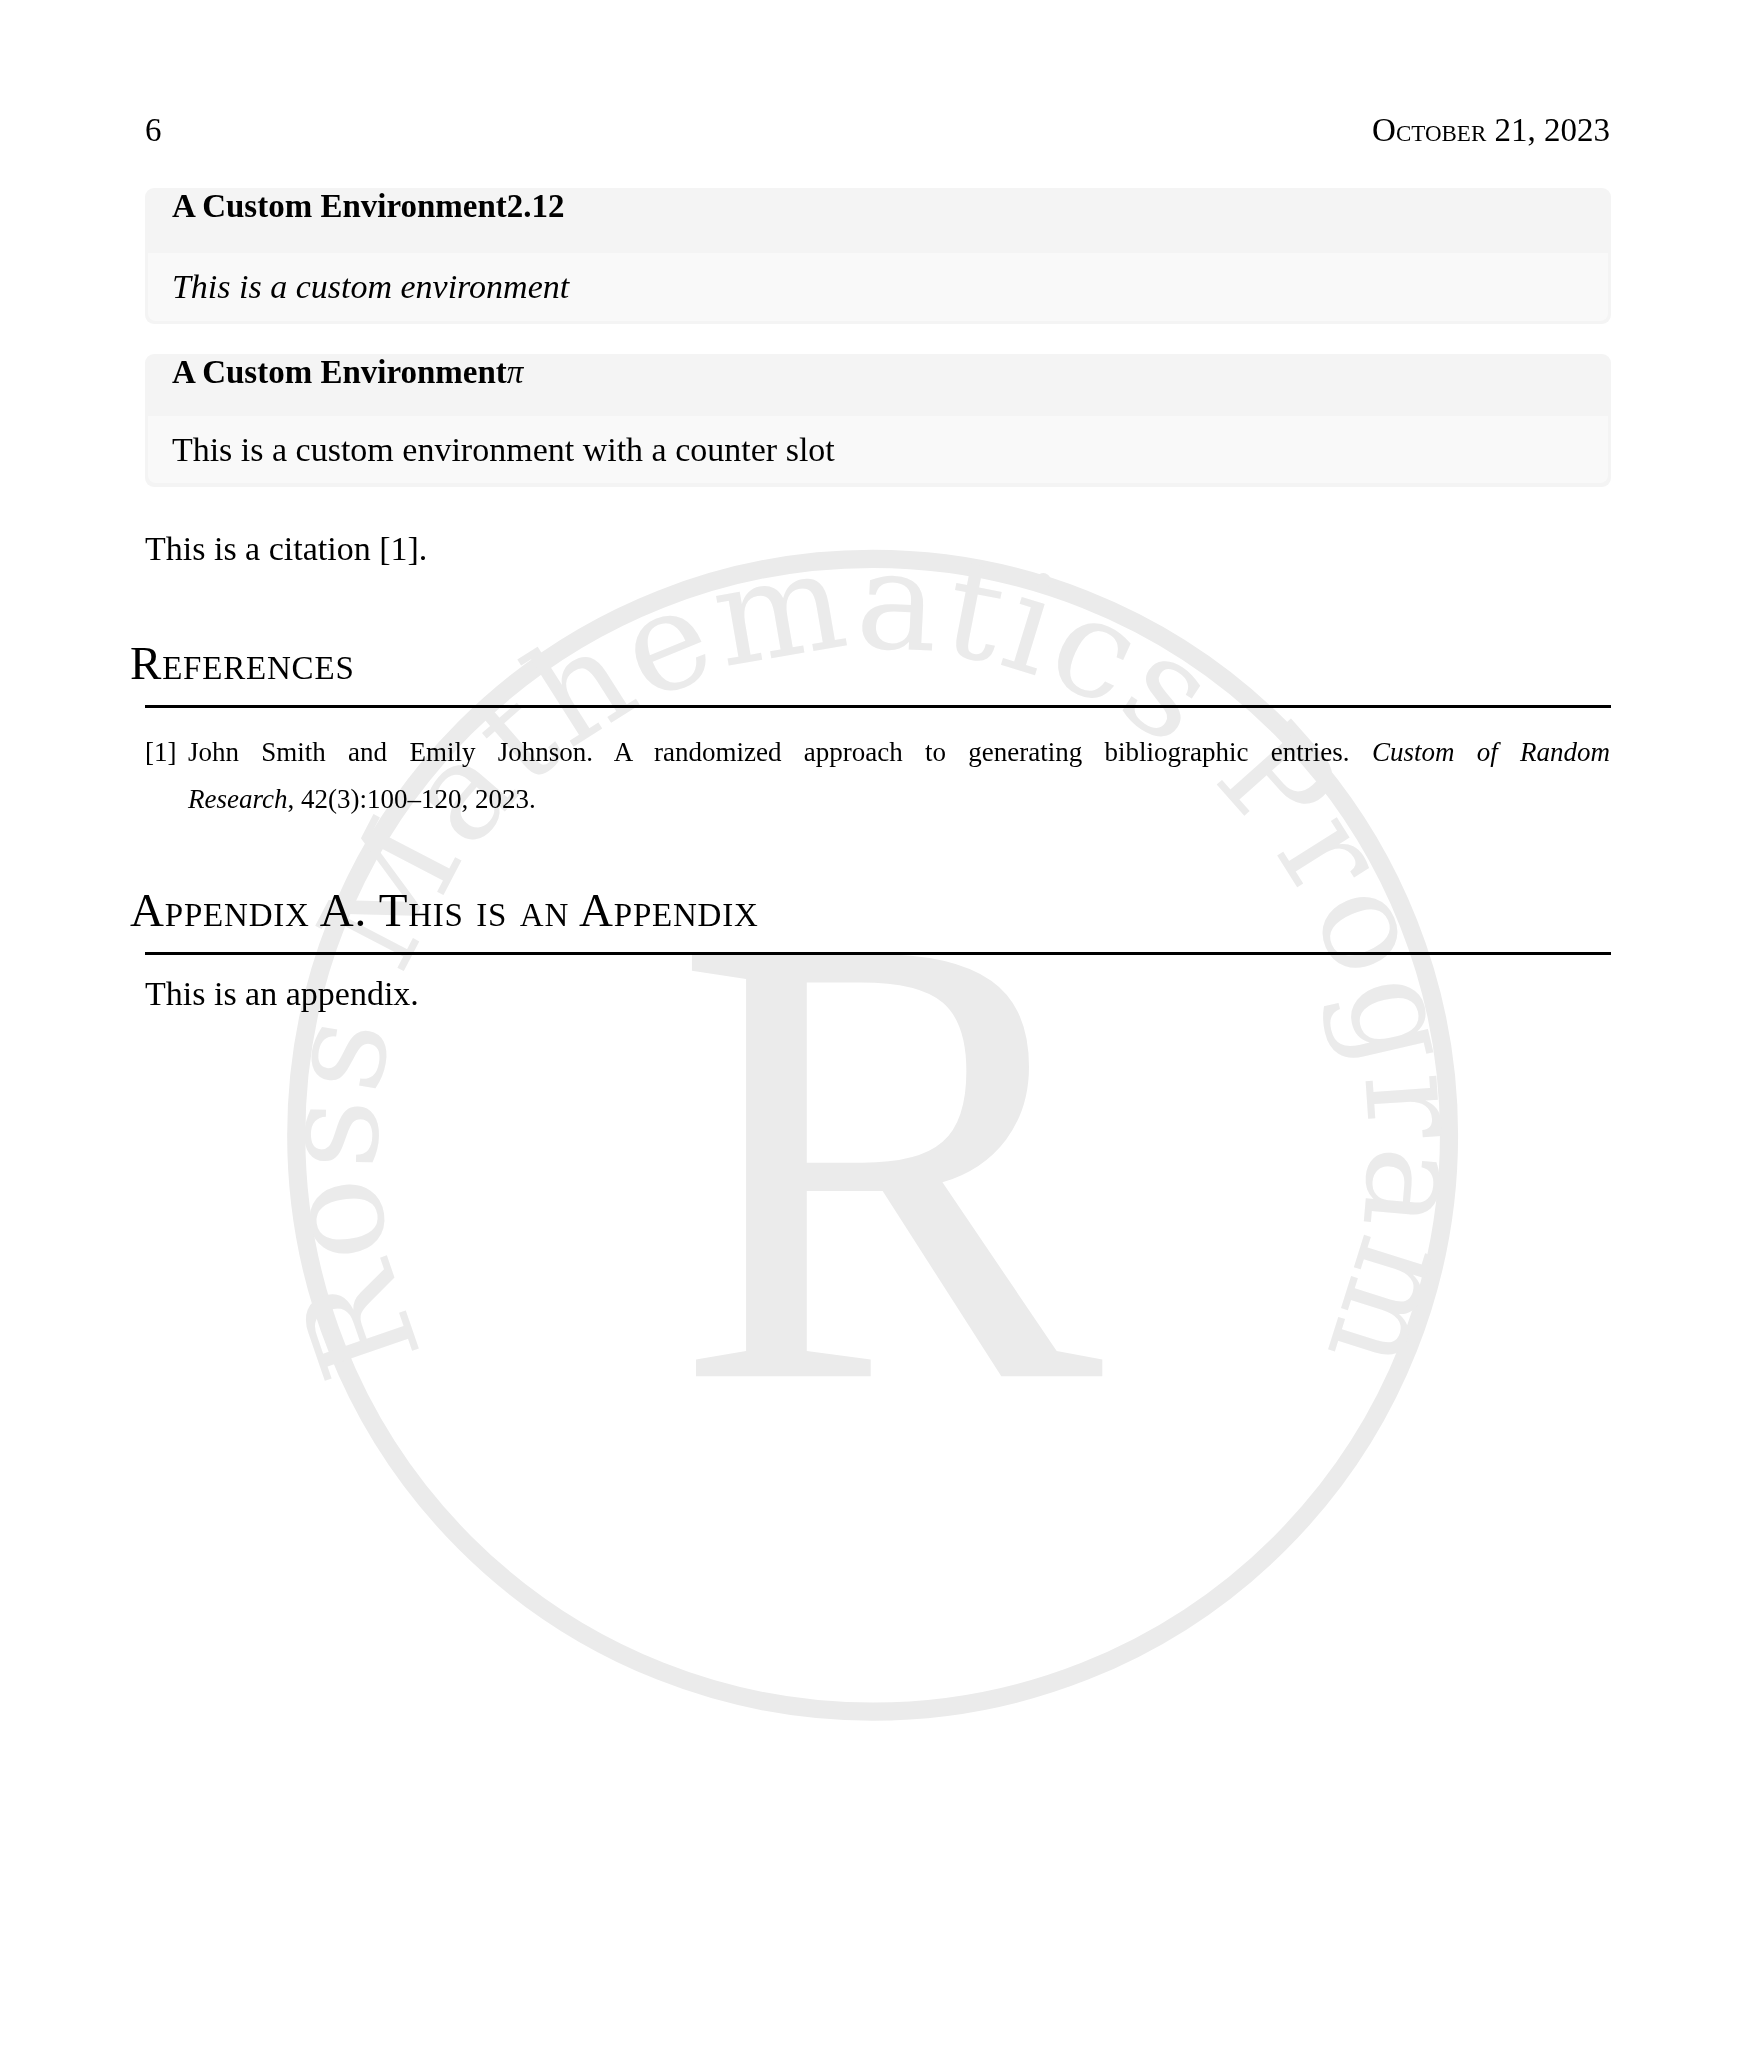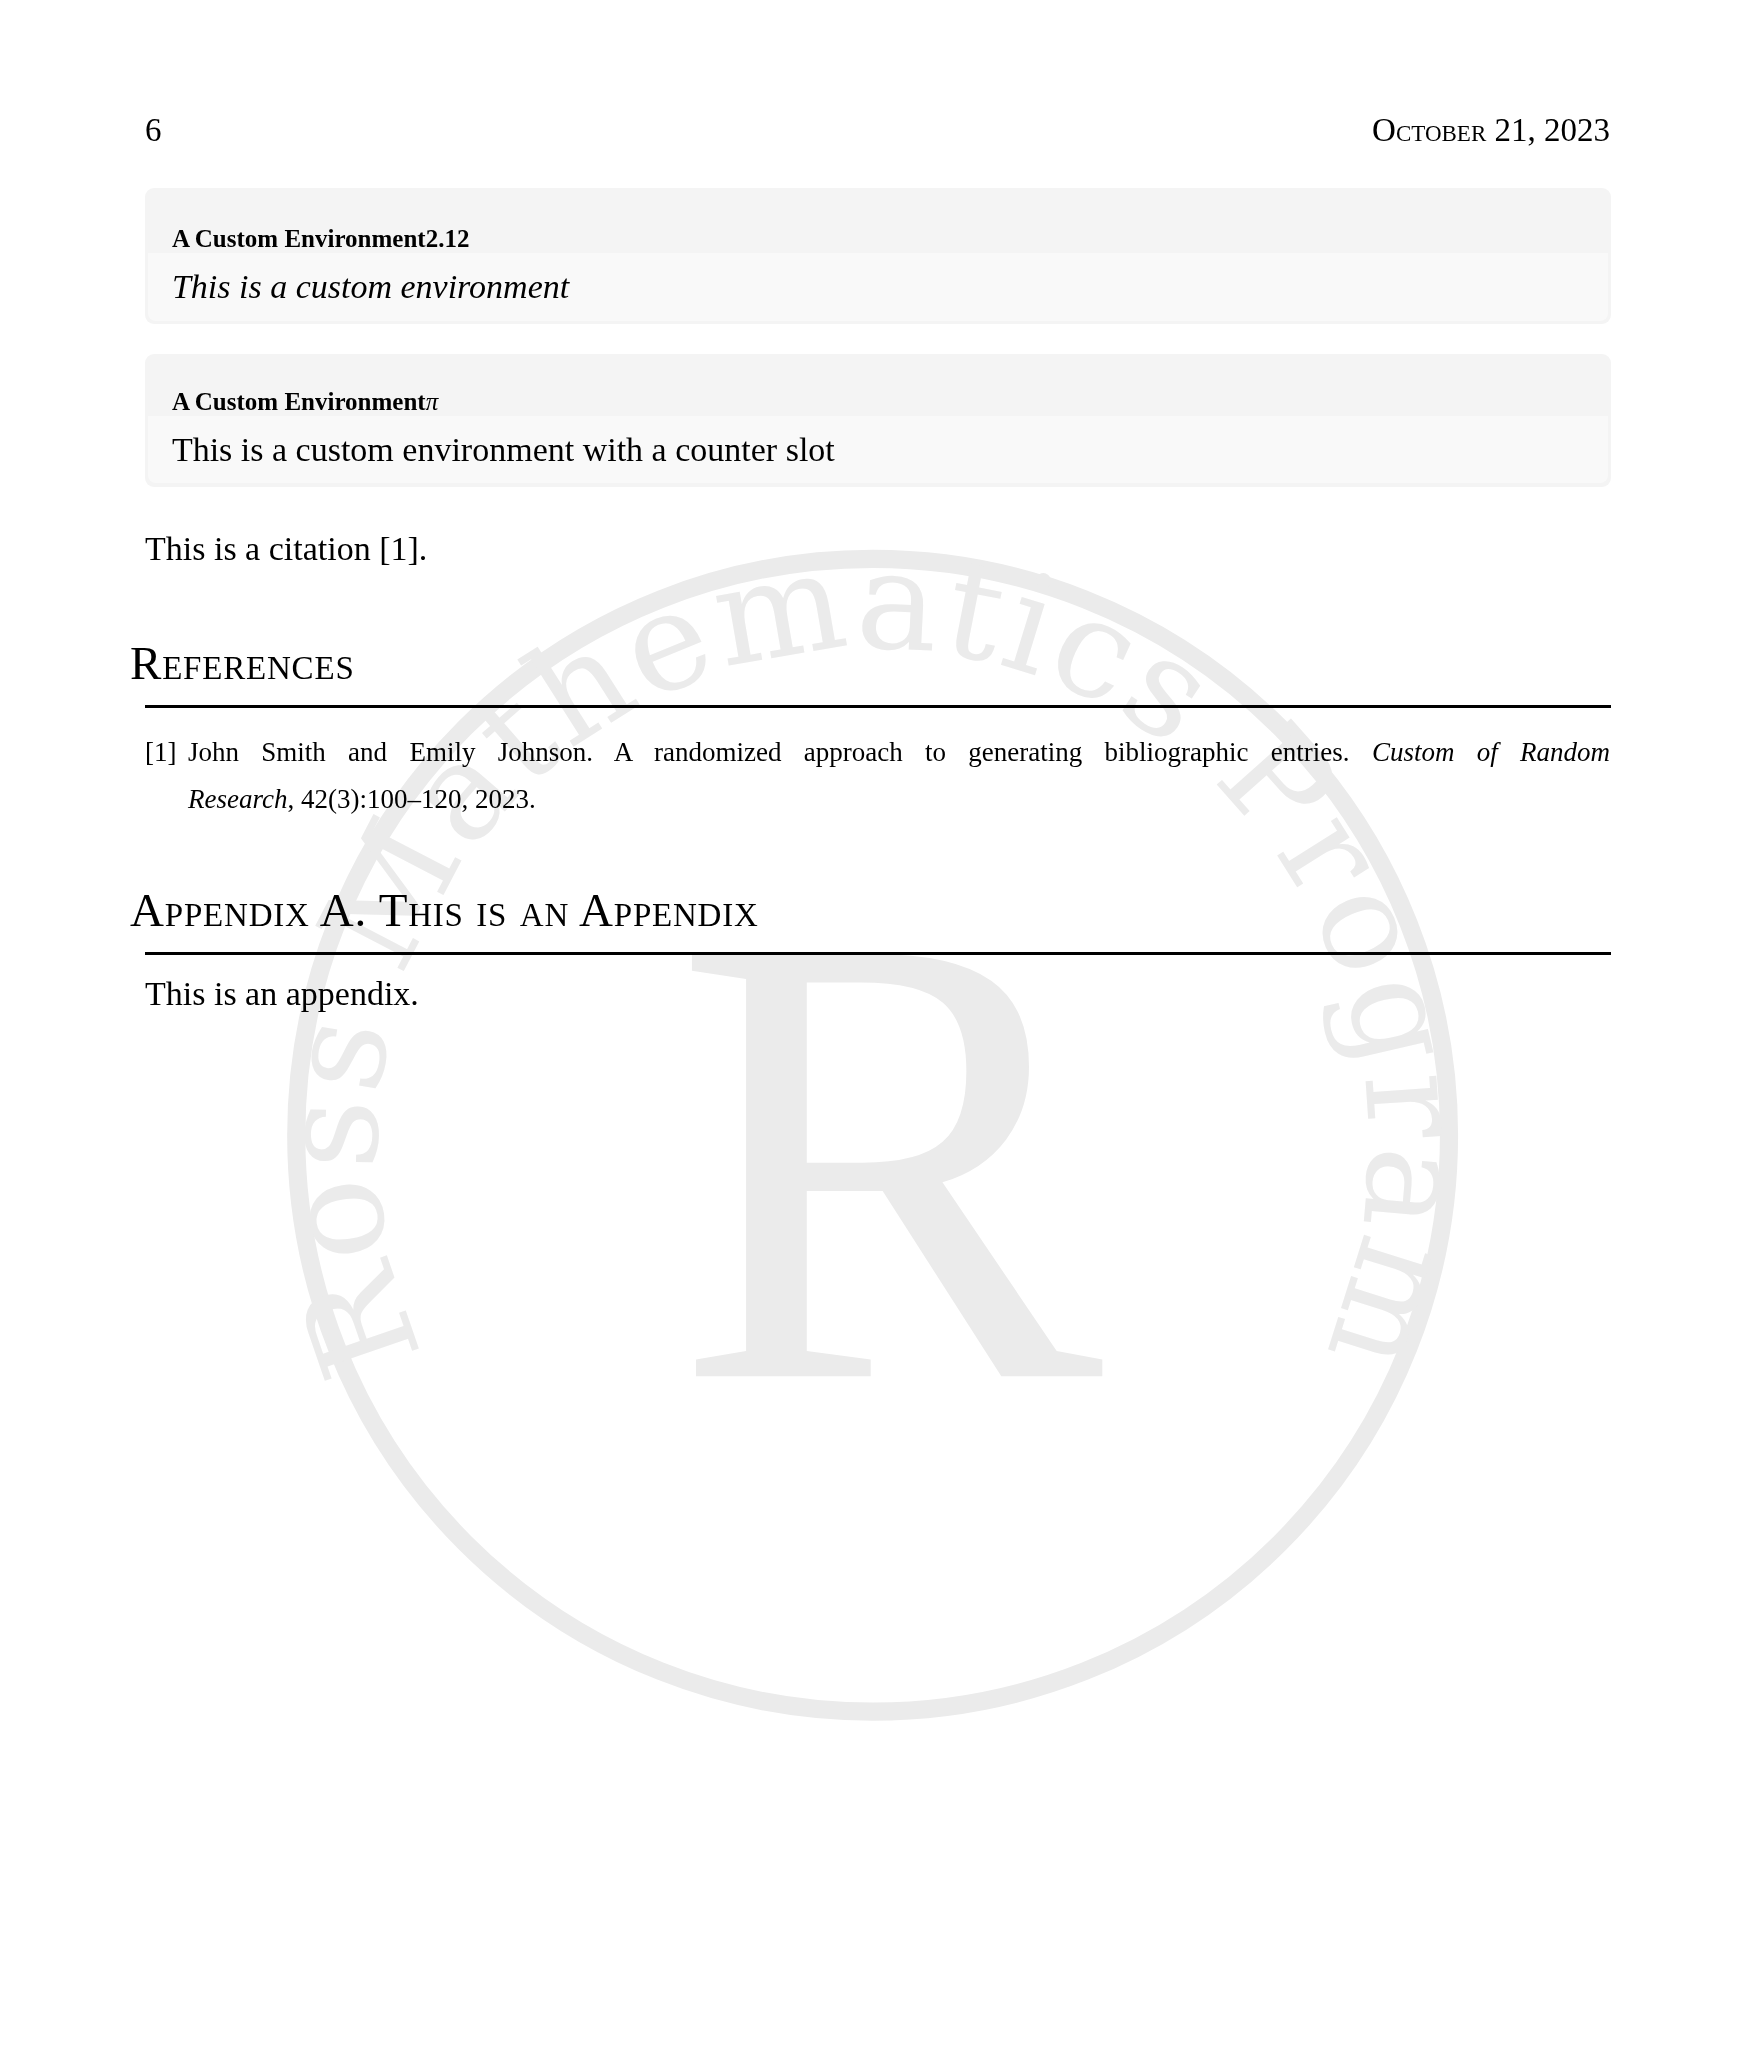--- a/index.html
+++ b/index.html
@@ -14,22 +14,22 @@
 
   
   .hdr { top: 112px; height: 37px; font-size: 33px; line-height: 37px; }
   .hdr-left { left: 145px; }
   .hdr-center { left: 0; width: 1756px; text-align: center; font-variant: small-caps; }
   .hdr-right { right: 146px; text-align: right; font-variant: small-caps; }
 
   
   .envbox { position: absolute; left: 145px; width: 1466px; background: #f4f4f4;
             border-radius: 9px; box-sizing: border-box; padding: 0 3.3px 3.3px 3.3px; }
-  .env-head { height: 65px; display: flex; align-items: flex-end; padding-left: 23.6px;
-              font-weight: bold; font-size: 25px; }
+  .env-head { height: 65px; display: flex; align-items: flex-start; padding-left: 23.6px;
+              font-weight: bold; font-size: 33px; }
   .env-head .num { }
   .env-head .num.italic { font-style: italic; font-weight: normal; }
   .env-body { background: #f9f9f9; border-radius: 0 0 7.4px 7.4px; display: flex; align-items: center;
               padding-left: 23.6px; font-size: 34px; }
 
   .para { font-size: 34px; left: 145px; }
 
   .sec-head { left: 130px; font-size: 47px; font-variant: small-caps; letter-spacing: 0.8px; }
   .rule { position: absolute; left: 145px; width: 1466px; height: 2.5px; background: #000; }
 

